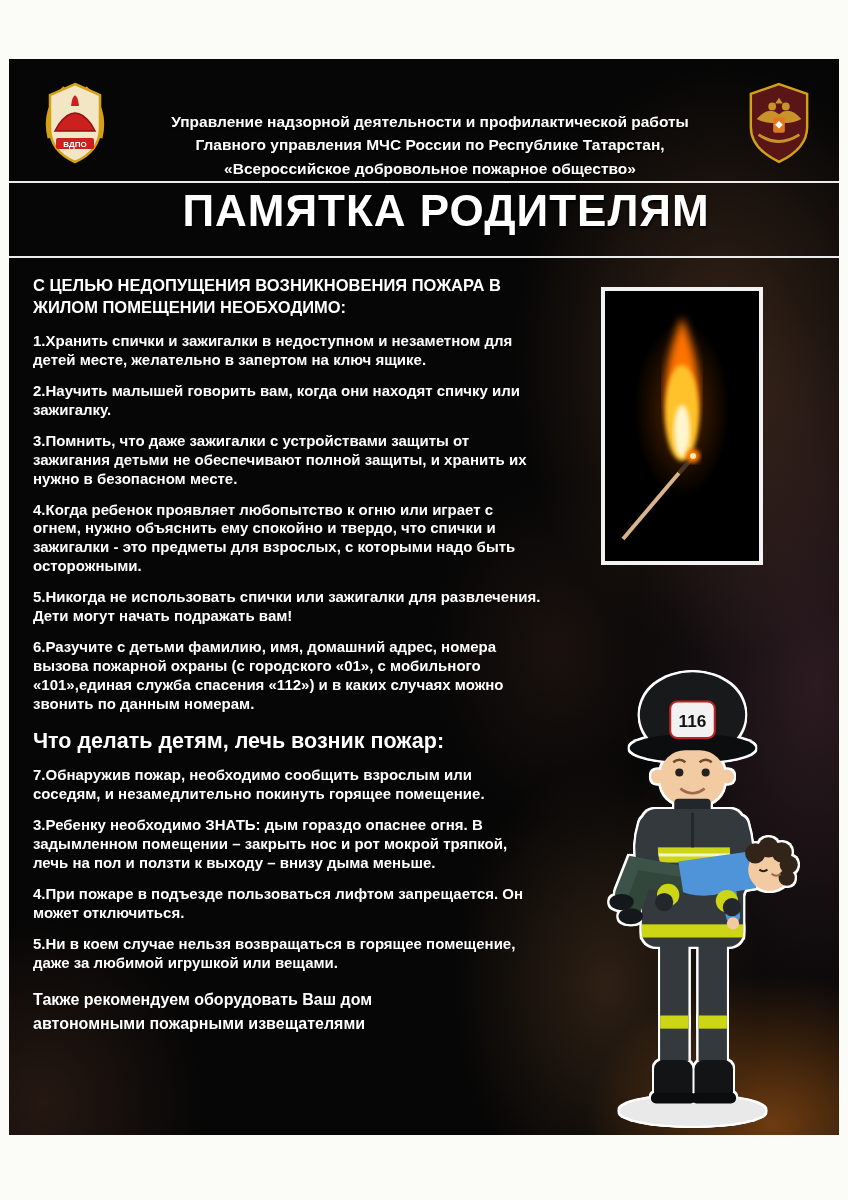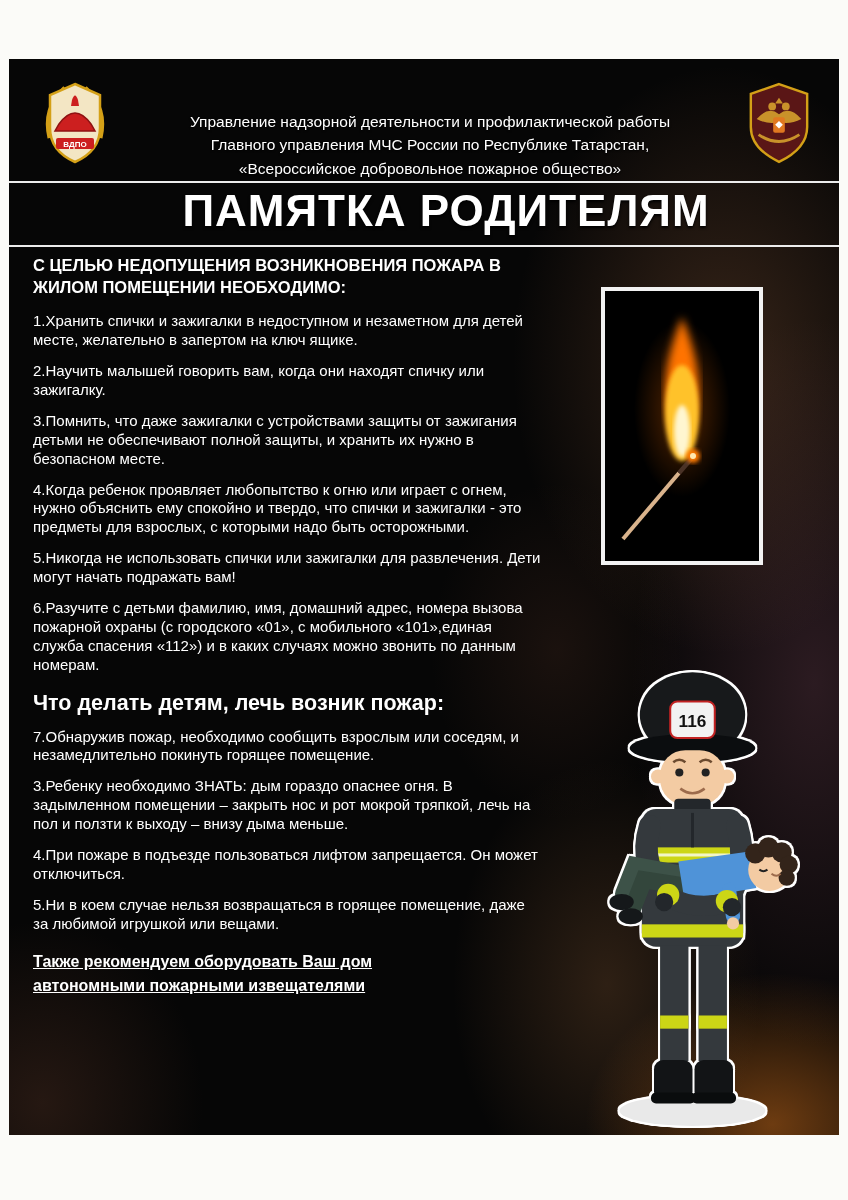--- a/index.html
+++ b/index.html
@@ -24,47 +24,47 @@
       radial-gradient(ellipse 230px 260px at 4% 97%, rgba(110,65,45,0.30), transparent 70%),
       radial-gradient(ellipse 180px 240px at 66% 55%, rgba(120,70,50,0.18), transparent 70%),
       #060606;
   }
   .header {
     display:flex; align-items:center; gap:12px;
     padding:16px 26px 6px 26px; height:122px;
   }
   .org {
     flex:1; text-align:center;
-    font-size:15.5px; font-weight:normal; line-height:1.5;
+    font-size:15.5px; font-weight:bold; line-height:1.5;
     text-shadow:0 1px 2px #000;
     margin-top:40px;
   }
   .emblem { flex:0 0 auto; }
   .sep { height:2px; background:#ececec; border:0; margin:0; }
   .title {
     text-align:center; font-size:44px; font-weight:bold;
-    letter-spacing:1px; padding:4px 0 10px 0; line-height:1.1;
+    letter-spacing:1px; padding:4px 0 21px 0; line-height:1.1;
     text-shadow:0 2px 3px #000;
     margin-left:44px;
   }
-  .body { position:relative; padding:8px 0 0 24px; height:840px; }
+  .body { position:relative; padding:17px 0 0 24px; height:840px; }
   .left-col { width:526px; }
   .caps-heading {
     font-size:16.5px; font-weight:bold; line-height:1.3;
     margin:0 0 14px 0;
   }
   .item {
-    font-size:15px; font-weight:normal; line-height:1.26;
+    font-size:15px; font-weight:bold; line-height:1.26;
     margin:0 16px 12px 0;
   }
   .subheading {
     font-size:21.5px; font-weight:bold; margin:16px 0 12px 0;
   }
   .footer-note { margin-top:16px; font-size:16px; font-weight:bold; line-height:1.5; }
-  .footer-note div { text-decoration:underline; }
+  .footer-note div { }
 
   .match-photo {
     position:absolute; left:592px; top:228px;
     width:162px; height:278px;
     border:4px solid #f2f2f2; background:#000;
   }
   .match-photo svg { display:block; width:100%; height:100%; }
 
   .firefighter {
     position:absolute; left:570px; top:600px;

